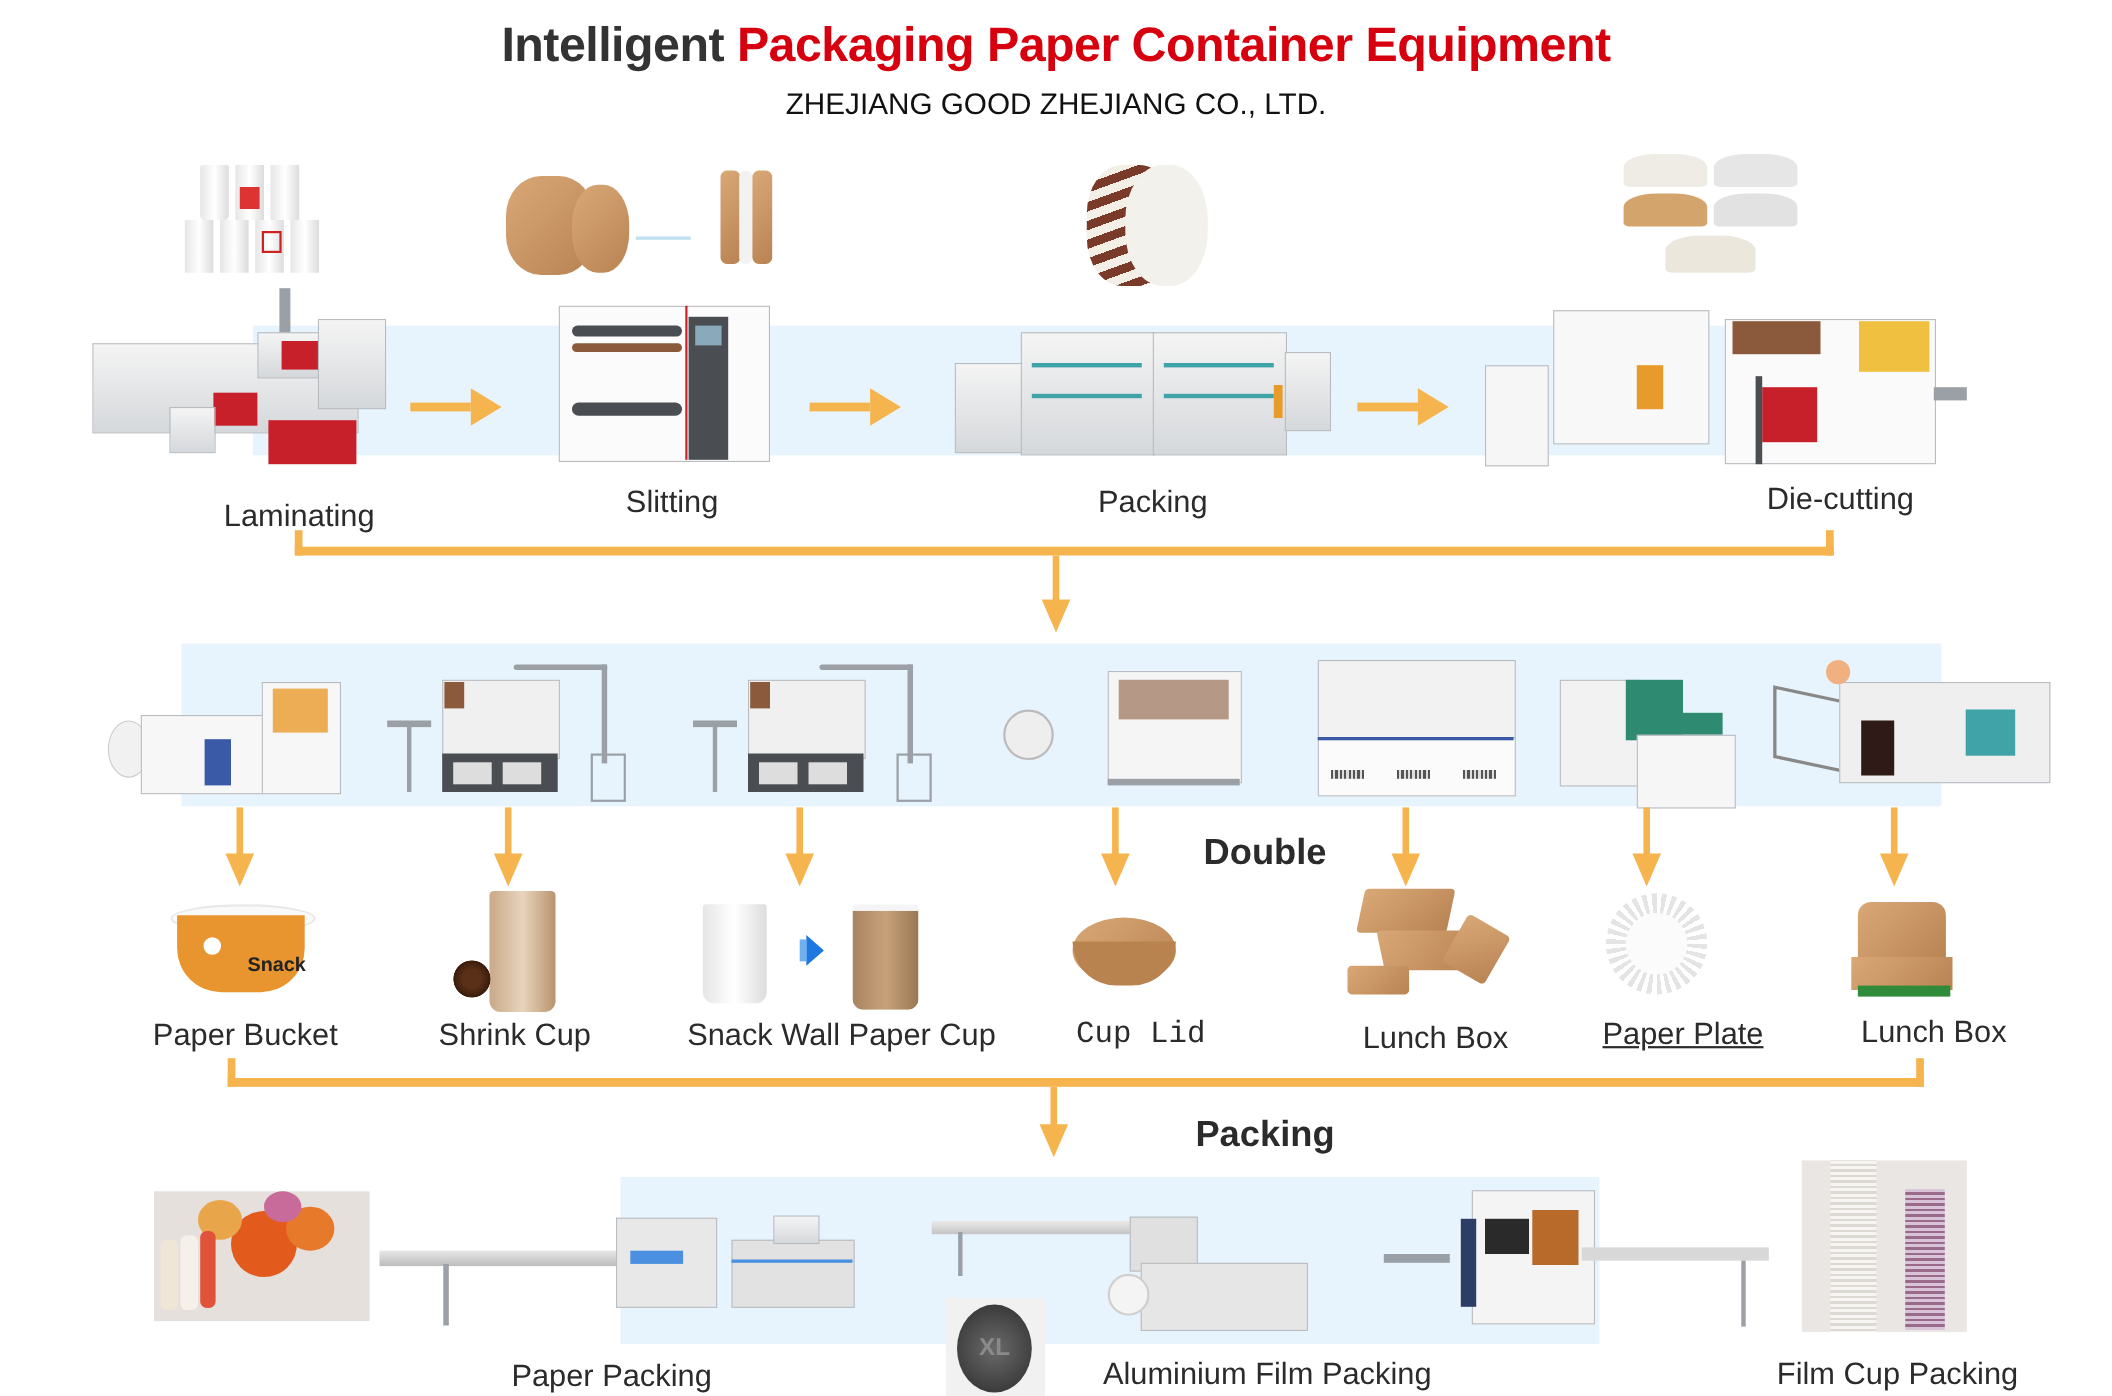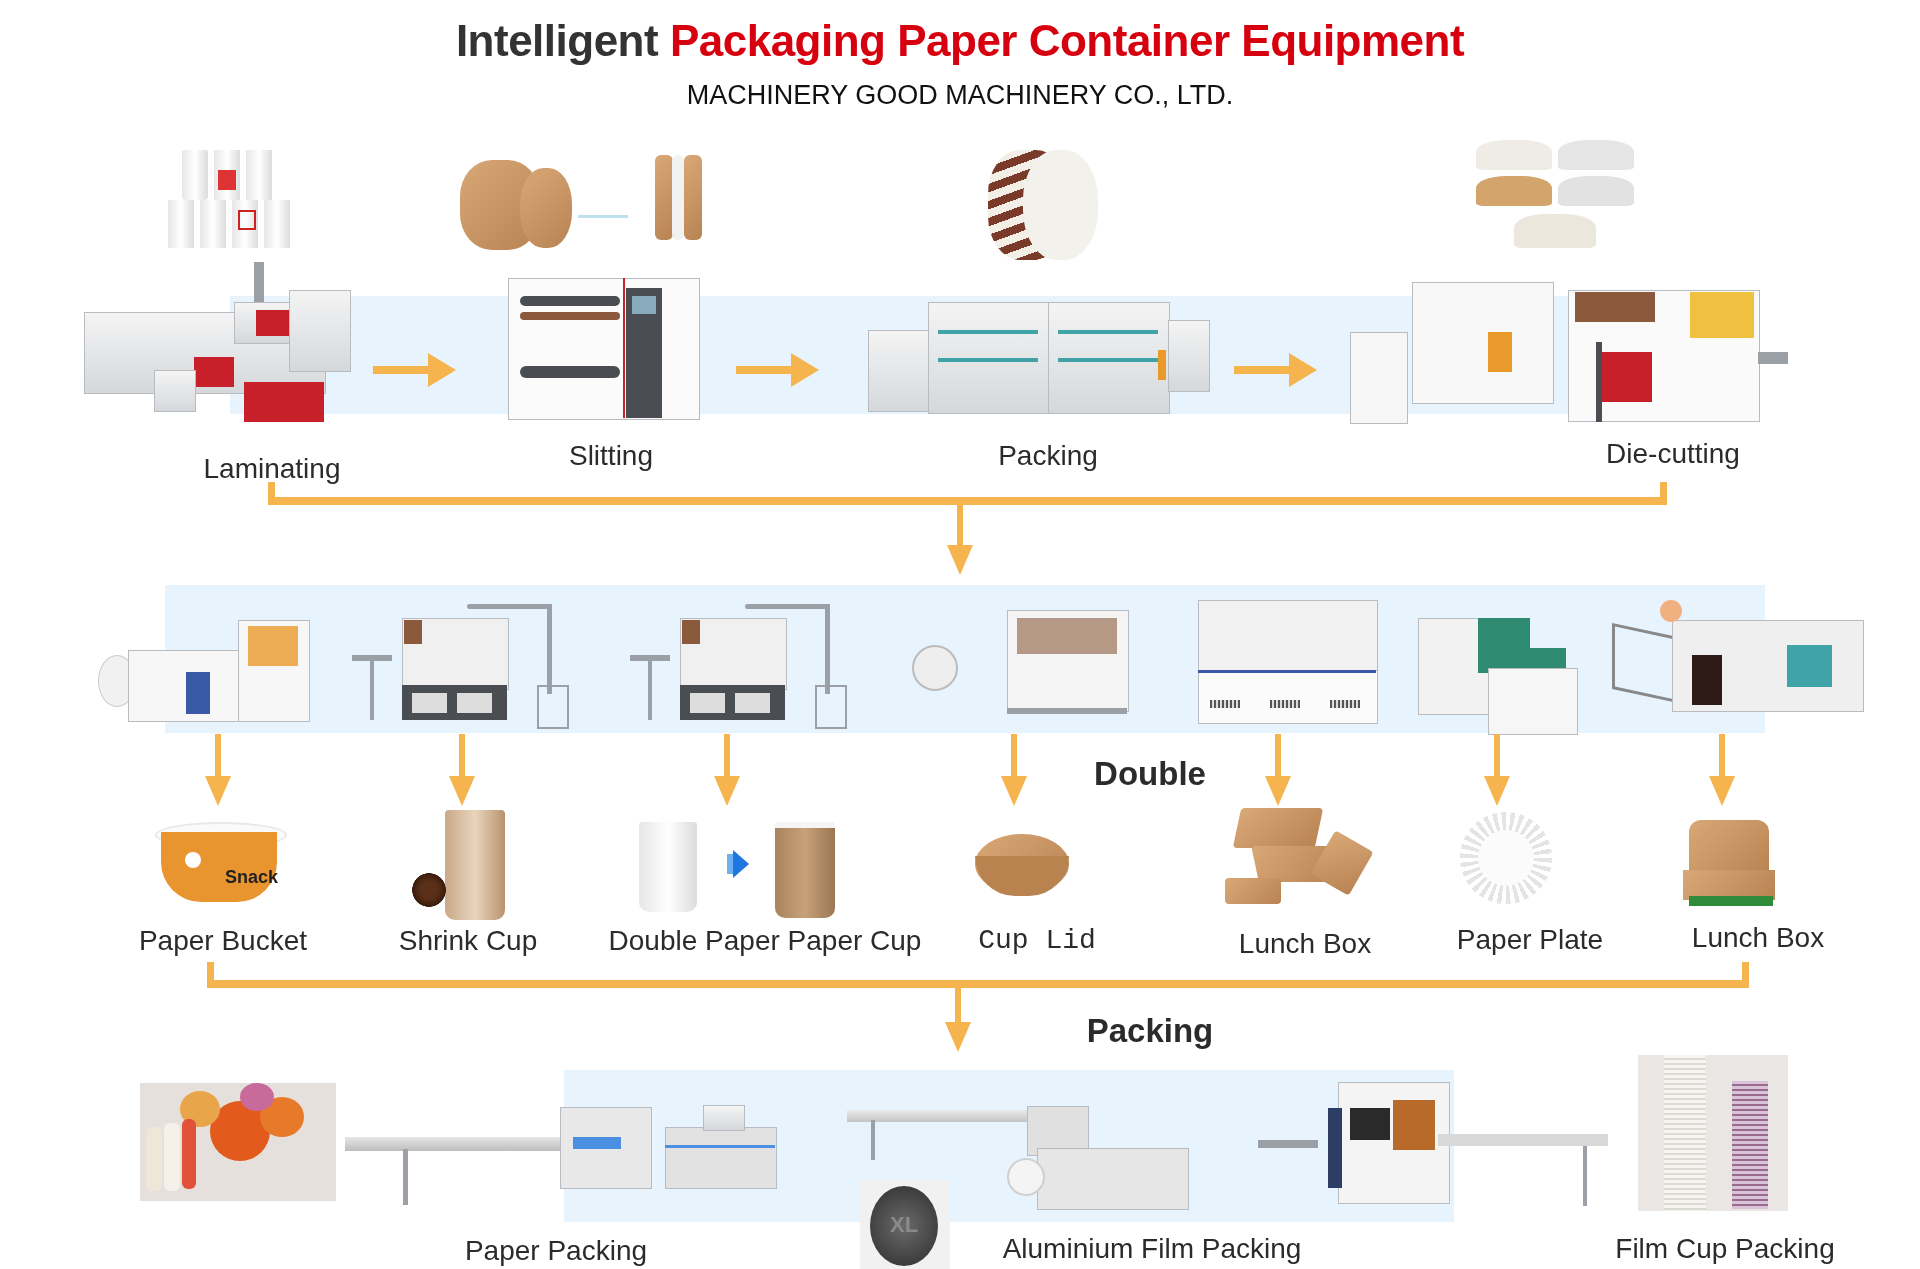--- a/index.html
+++ b/index.html
@@ -29,21 +29,21 @@
   .kraft { background:linear-gradient(135deg,#d9a877,#b98352); }
   .cupw { background:linear-gradient(90deg,#e6e6e6,#ffffff,#dcdcdc); }
 </style>
 </head>
 <body>
 
 <div class="abs title">
   <span class="t-dark">Intelligent</span>
   <span class="t-red">Packaging Paper Container Equipment</span>
 </div>
-<div class="abs subtitle">MACHINERY GOOD MACHINERY CO., LTD.</div>
+<div class="abs subtitle">ZHEJIANG GOOD ZHEJIANG CO., LTD.</div>
 
 <div class="abs band" style="left:230px; top:296px; width:1445px; height:118px;"></div>
 
 <div class="abs" style="left:160px; top:150px; width:150px; height:100px;">
   <div class="abs cupw" style="left:22px;top:0;width:26px;height:50px;border-radius:2px 2px 4px 4px;"></div>
   <div class="abs cupw" style="left:54px;top:0;width:26px;height:50px;">
       <div style="position:absolute;left:4px;top:20px;width:18px;height:20px;background:#d33;"></div>
     </div>
   <div class="abs cupw" style="left:86px;top:0;width:26px;height:50px;"></div>
   <div class="abs cupw" style="left:8px;top:50px;width:26px;height:48px;"></div>
@@ -248,24 +248,24 @@
   <div class="abs" style="left:18px;top:18px;width:56px;height:56px;border-radius:50%;background:#fbfbfb;"></div>
 </div>
 <div class="abs" style="left:1683px; top:820px; width:95px; height:90px;">
   <div class="abs kraft" style="left:6px;top:0;width:80px;height:55px;border-radius:12px 12px 4px 4px;"></div>
   <div class="abs kraft" style="left:0;top:50px;width:92px;height:30px;"></div>
   <div class="abs" style="left:6px;top:76px;width:84px;height:10px;background:#2f8a3a;"></div>
 </div>
 
 <div class="abs label" style="left:223px; top:925px;">Paper Bucket</div>
 <div class="abs label" style="left:468px; top:925px;">Shrink Cup</div>
-<div class="abs label" style="left:765px; top:925px;">Double Paper Paper Cup</div>
+<div class="abs label" style="left:765px; top:925px;">Snack Wall Paper Cup</div>
 <div class="abs label" style="left:1037px; top:925px;font-family:Liberation Mono, monospace;">Cup Lid</div>
 <div class="abs label" style="left:1305px; top:928px;">Lunch Box</div>
-<div class="abs label" style="left:1530px; top:924px;">Paper Plate</div>
+<div class="abs label" style="left:1530px; top:924px;text-decoration:underline;">Paper Plate</div>
 <div class="abs label" style="left:1758px; top:922px;">Lunch Box</div>
 
 <div class="abs orange" style="left:207px; top:962px; width:7px; height:26px;"></div>
 <div class="abs orange" style="left:1742px; top:962px; width:7px; height:26px;"></div>
 <div class="abs orange" style="left:207px; top:980px; width:1542px; height:8px;"></div>
 <div class="abs orange" style="left:955px; top:988px; width:6px; height:38px;"></div>
 <div class="abs arrow-d" style="left:958px; top:1022px;"></div>
 
 <div class="abs section-label" style="left:1150px; top:1012px;">Packing</div>
 

